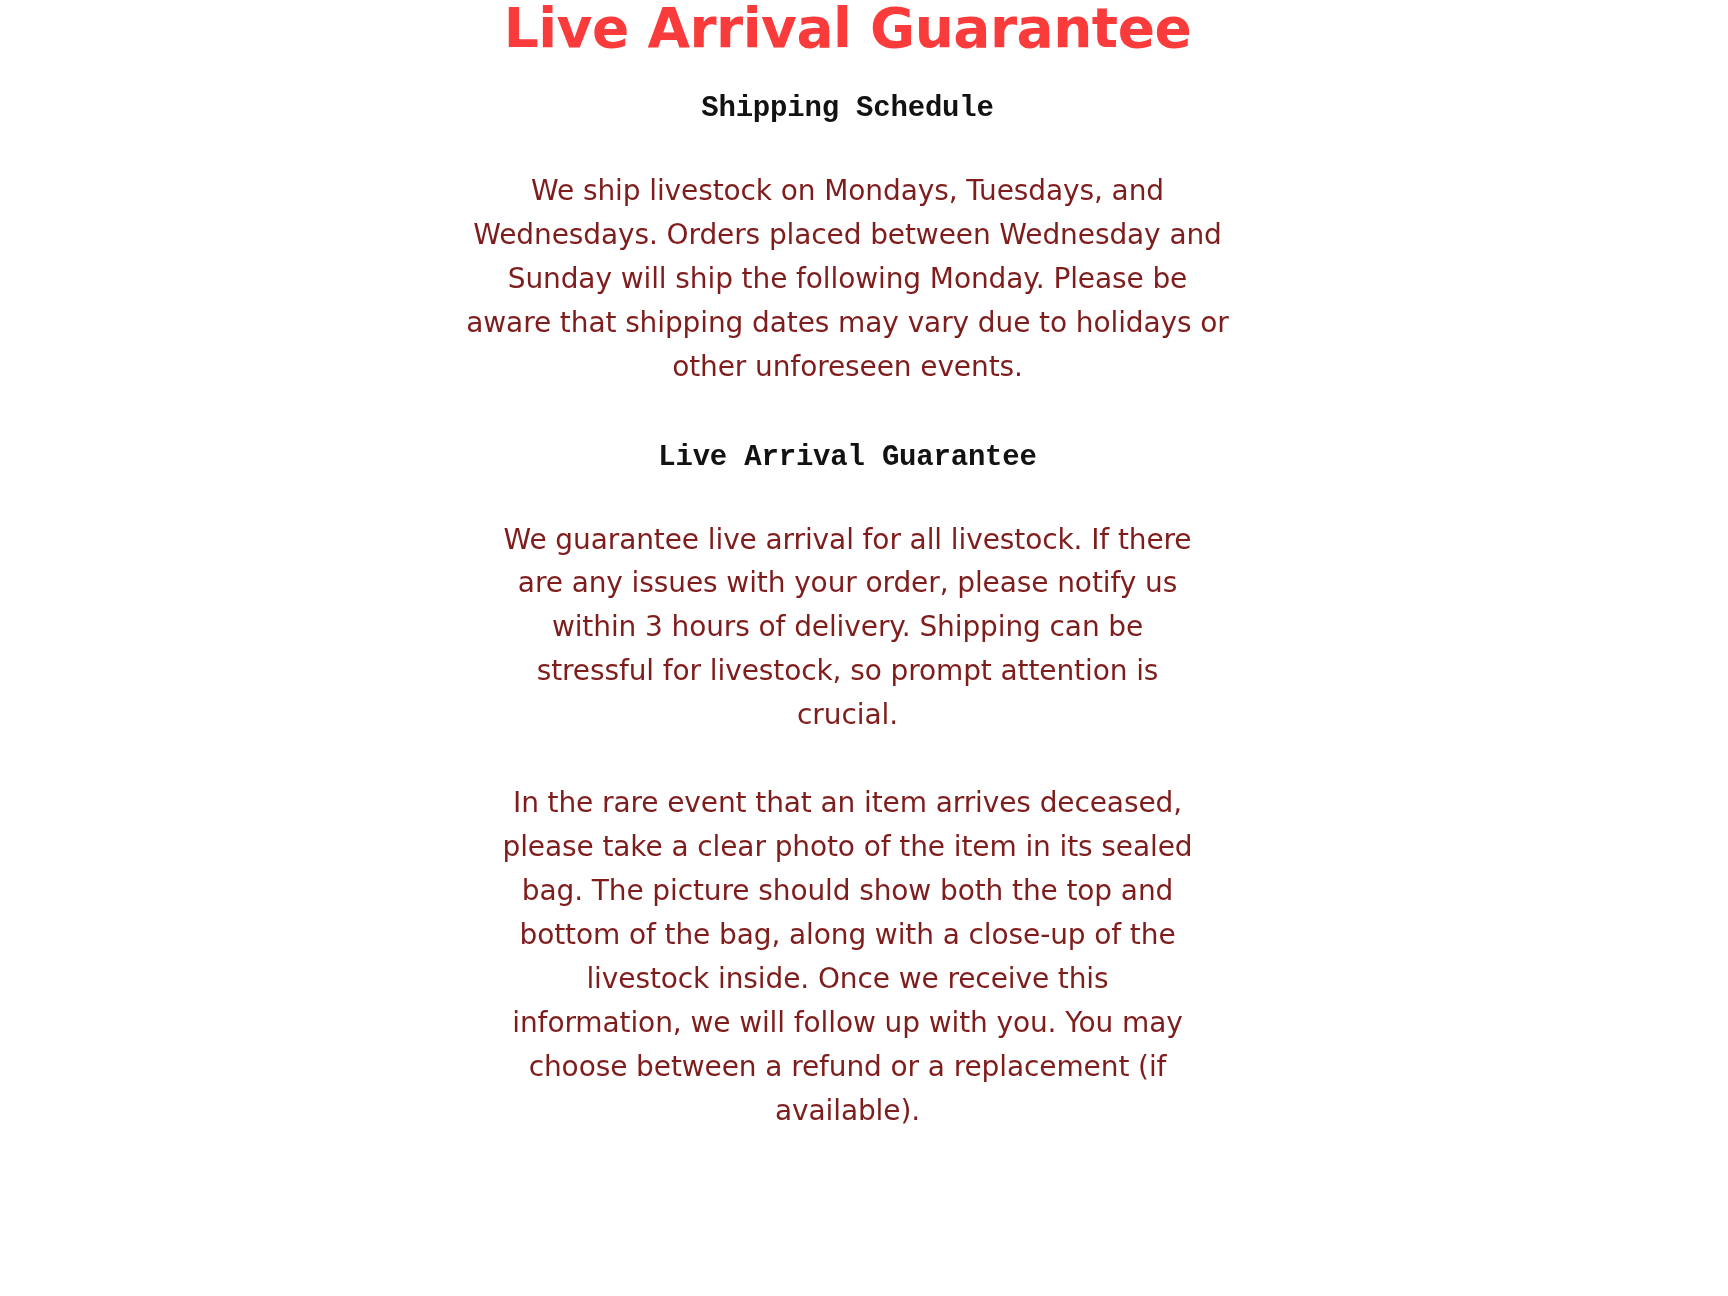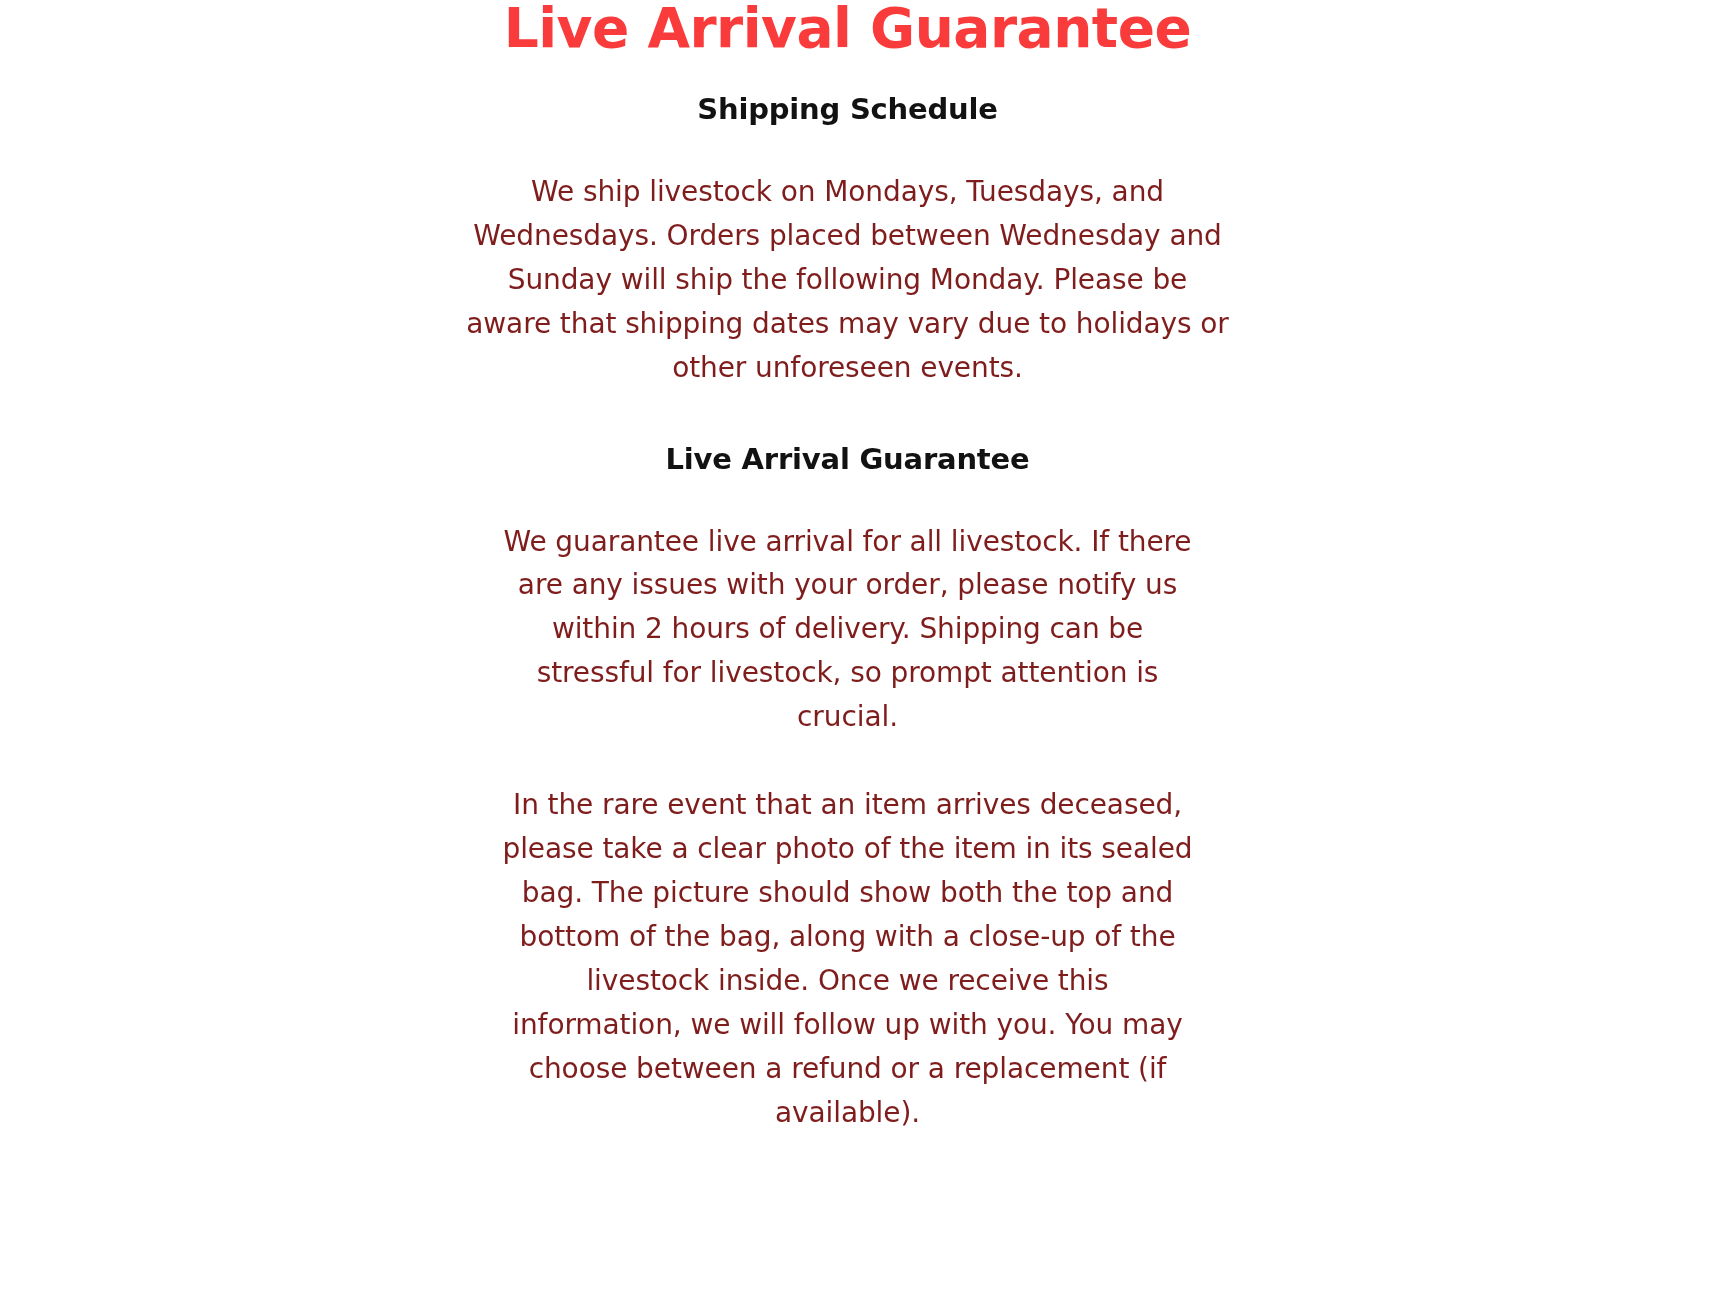--- a/index.html
+++ b/index.html
@@ -39,20 +39,21 @@
     padding-top: 0px;
     letter-spacing: -0.5px;
   }
   .section-heading {
     font-size: 29px;
     font-weight: bold;
     color: #121212;
     margin: 0;
     padding-top: 34px;
     letter-spacing: -0.2px;
+    font-family: Liberation Mono, monospace;
   }
   .para {
     font-size: 28px;
     line-height: 1.57;
     color: #7f1d1d;
     margin: 0;
     padding-top: 44px;
     letter-spacing: -0.1px;
   }
   .para-narrow {
@@ -71,18 +72,18 @@
   <div class="content">
 
     <h1 class="main-title">Live Arrival Guarantee</h1>
 
     <h2 class="section-heading">Shipping Schedule</h2>
 
     <p class="para">We ship livestock on Mondays, Tuesdays, and Wednesdays. Orders placed between Wednesday and Sunday will ship the following Monday. Please be aware that shipping dates may vary due to holidays or other unforeseen events.</p>
 
     <h2 class="section-heading heading-gap">Live Arrival Guarantee</h2>
 
-    <p class="para para-narrow">We guarantee live arrival for all livestock. If there are any issues with your order, please notify us within 2 hours of delivery. Shipping can be stressful for livestock, so prompt attention is crucial.</p>
+    <p class="para para-narrow">We guarantee live arrival for all livestock. If there are any issues with your order, please notify us within 3 hours of delivery. Shipping can be stressful for livestock, so prompt attention is crucial.</p>
 
     <p class="para para-narrow">In the rare event that an item arrives deceased, please take a clear photo of the item in its sealed bag. The picture should show both the top and bottom of the bag, along with a close-up of the livestock inside. Once we receive this information, we will follow up with you. You may choose between a refund or a replacement (if available).</p>
 
   </div>
 </div>
 
 </body></html>

